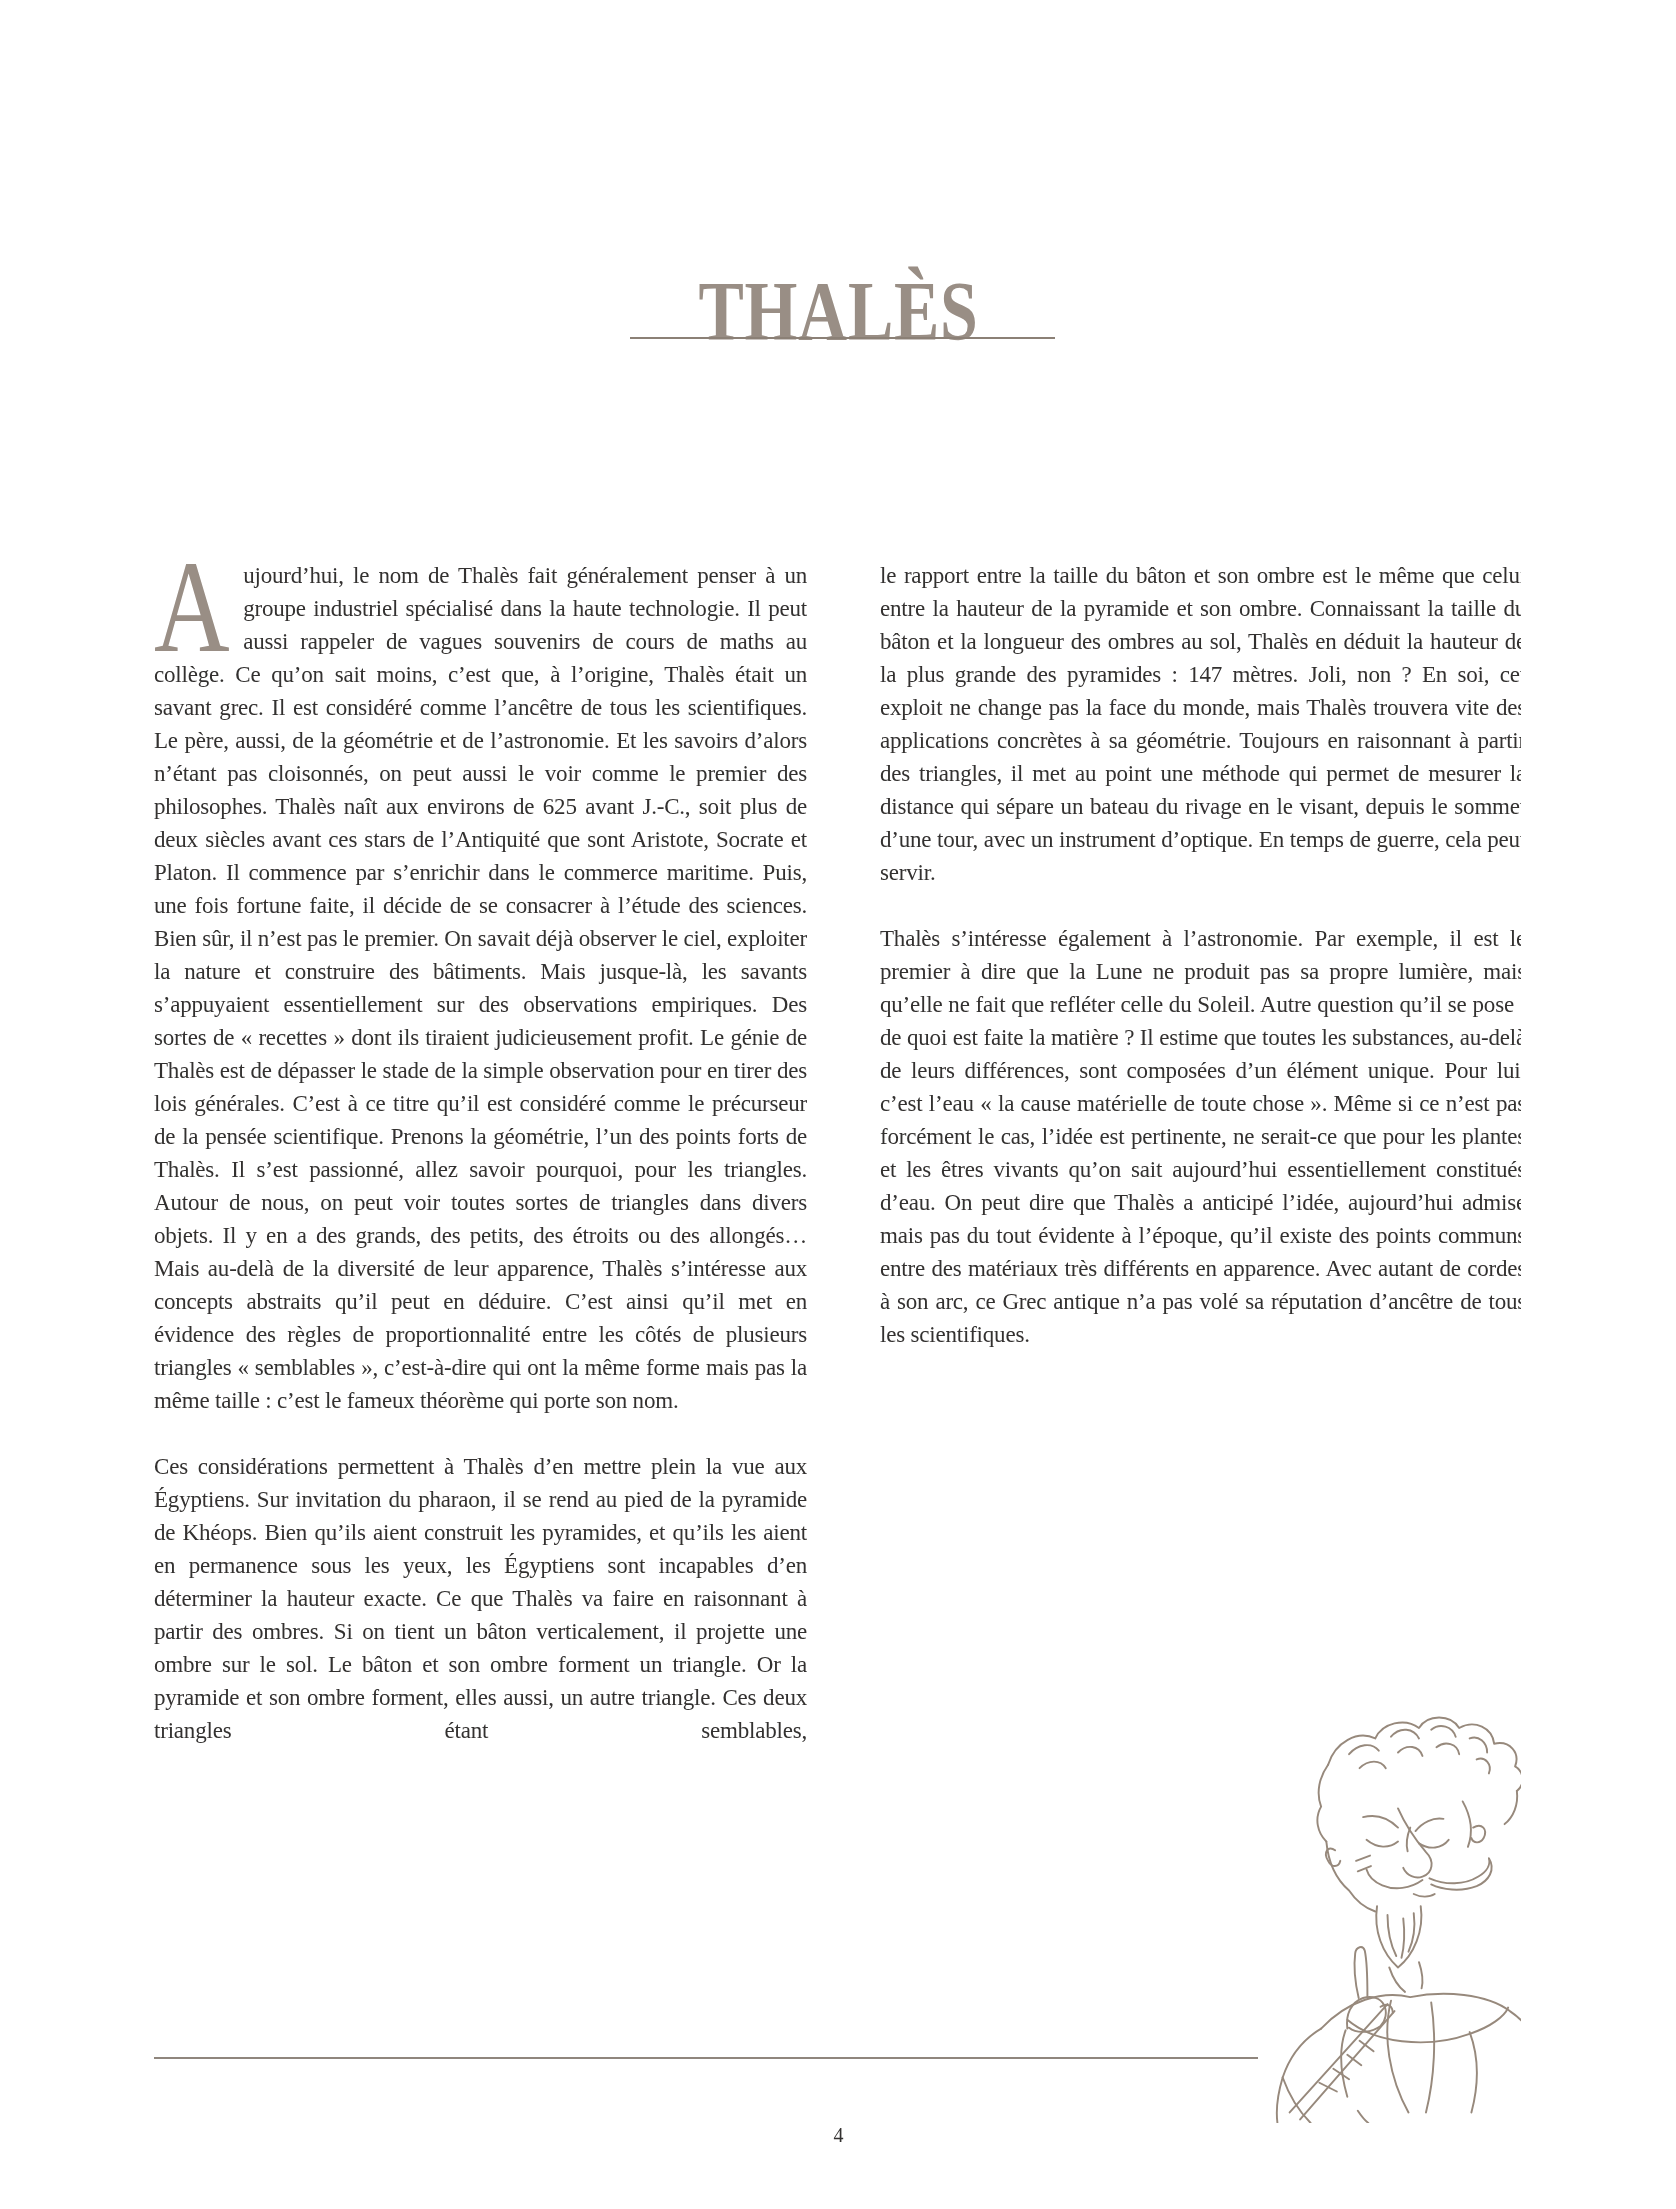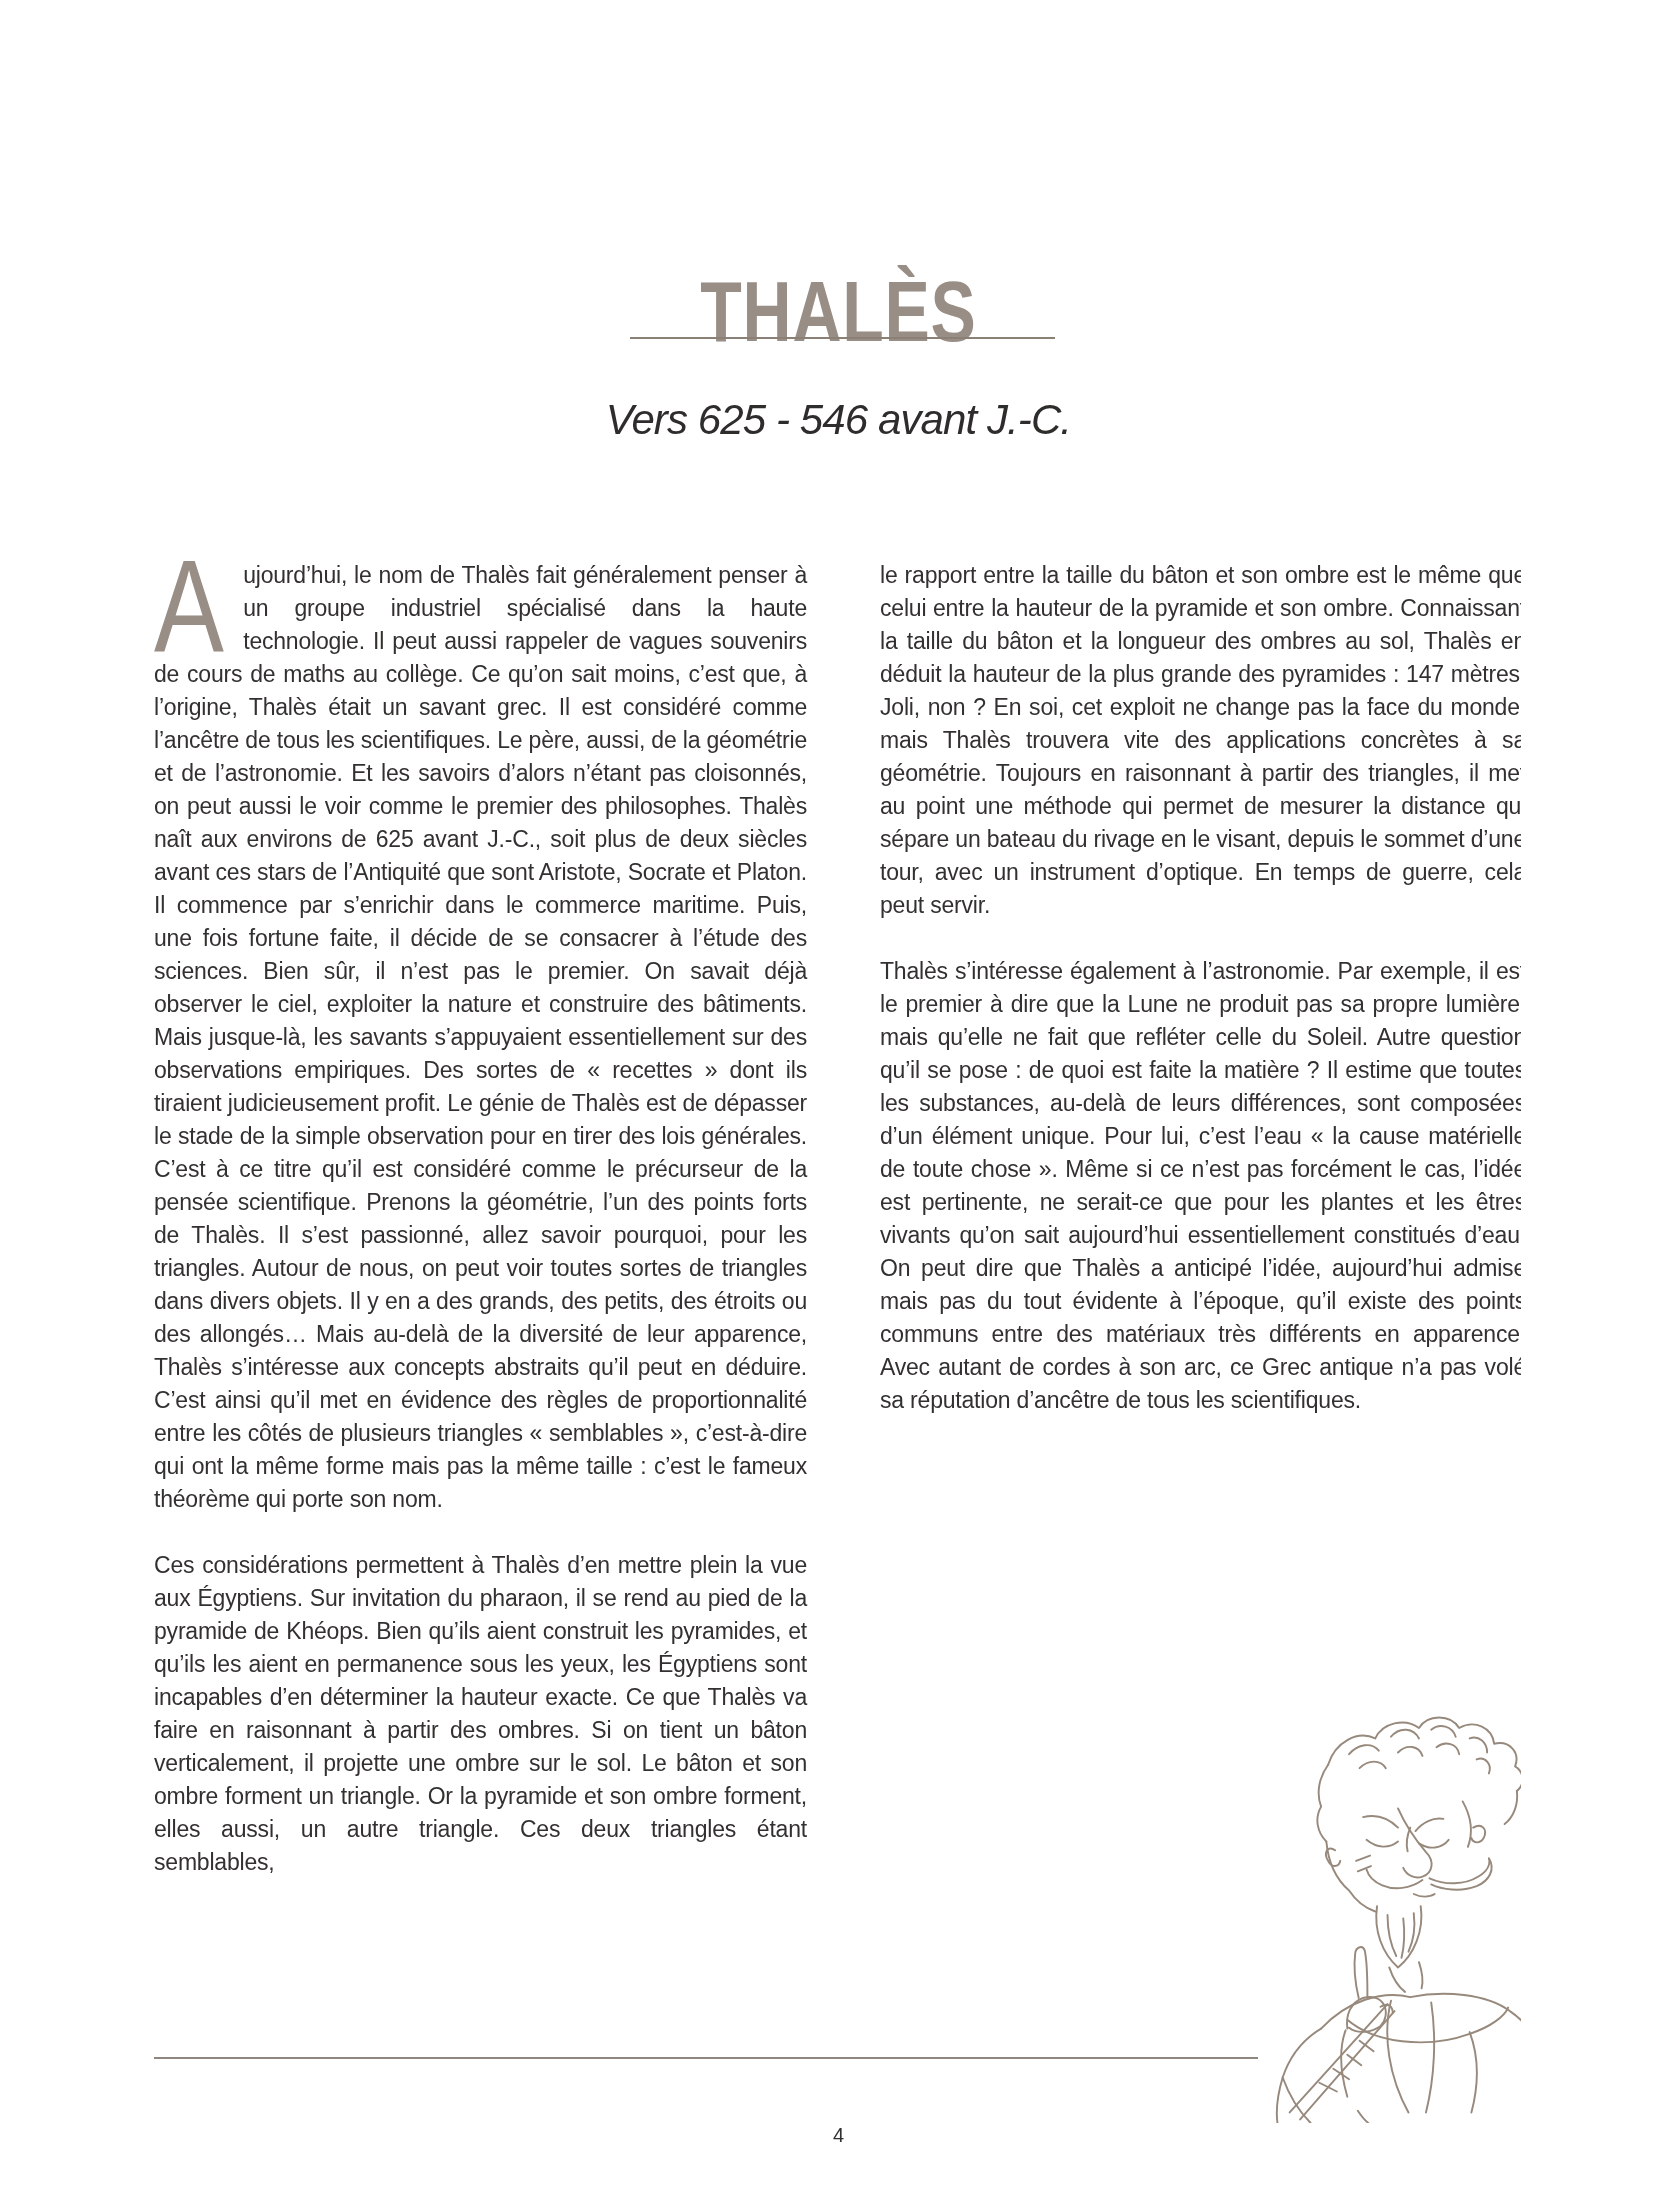--- a/index.html
+++ b/index.html
@@ -1,21 +1,21 @@
 <!DOCTYPE html>
 <html lang="fr" style="font-size:14px"><head>
 <meta charset="utf-8">
 <style>
   html,body { margin:0; padding:0; background:#ffffff; }
   .page {
     position:relative;
     width:1521px; height:2210px;
     background:#ffffff;
     overflow:hidden;
-    font-family:Liberation Sans, sans-serif;
+    font-family:Liberation Serif, serif;
   }
 
   
   .title {
     position:absolute; top:212px; left:0; width:1677px;
     text-align:center;
     font-size:85px; font-weight:bold; line-height:1;
     letter-spacing:0.9px;
     transform:scaleX(0.80);
     color:#998e85;
@@ -87,21 +87,20 @@
     stroke-linejoin:round;
   }
 </style>
 </head>
 <body>
 
 <div class="page">
 
   <h1 class="title">THALÈS</h1>
   <div class="title-rule"></div>
-  <div class="subtitle">Vers 625 - 546 avant J.-C.</div>
 
   <main class="columns">
     <div class="col col-left">
       <p class="para"><span class="dropcap">A</span><span>ujourd’hui, le nom de Thalès fait généralement penser à un groupe industriel spécialisé dans la haute technologie. Il peut aussi rappeler de vagues souvenirs de cours de maths au collège. Ce qu’on sait moins, c’est que, à l’origine, Thalès était un savant grec. Il est considéré comme l’ancêtre de tous les scientifiques. Le père, aussi, de la géométrie et de l’astronomie. Et les savoirs d’alors n’étant pas cloisonnés, on peut aussi le voir comme le premier des philosophes. Thalès naît aux environs de 625 avant J.-C., soit plus de deux siècles avant ces stars de l’Antiquité que sont Aristote, Socrate et Platon. Il commence par s’enrichir dans le commerce maritime. Puis, une fois fortune faite, il décide de se consacrer à l’étude des sciences. Bien sûr, il n’est pas le premier. On savait déjà observer le ciel, exploiter la nature et construire des bâtiments. Mais jusque-là, les savants s’appuyaient essentiellement sur des observations empiriques. Des sortes de «&nbsp;recettes&nbsp;» dont ils tiraient judicieusement profit. Le génie de Thalès est de dépasser le stade de la simple observation pour en tirer des lois générales. C’est à ce titre qu’il est considéré comme le précurseur de la pensée scientifique. Prenons la géométrie, l’un des points forts de Thalès. Il s’est passionné, allez savoir pourquoi, pour les triangles. Autour de nous, on peut voir toutes sortes de triangles dans divers objets. Il y en a des grands, des petits, des étroits ou des allongés… Mais au-delà de la diversité de leur apparence, Thalès s’intéresse aux concepts abstraits qu’il peut en déduire. C’est ainsi qu’il met en évidence des règles de proportionnalité entre les côtés de plusieurs triangles «&nbsp;semblables&nbsp;», c’est-à-dire qui ont la même forme mais pas la même taille&nbsp;: c’est le fameux théorème qui porte son nom.</span></p>
       <p class="para continues">Ces considérations permettent à Thalès d’en mettre plein la vue aux Égyptiens. Sur invitation du pharaon, il se rend au pied de la pyramide de Khéops. Bien qu’ils aient construit les pyramides, et qu’ils les aient en permanence sous les yeux, les Égyptiens sont incapables d’en déterminer la hauteur exacte. Ce que Thalès va faire en raisonnant à partir des ombres. Si on tient un bâton verticalement, il projette une ombre sur le sol. Le bâton et son ombre forment un triangle. Or la pyramide et son ombre forment, elles aussi, un autre triangle. Ces deux triangles étant semblables,</p>
     </div>
     <div class="col col-right">
       <p class="para">le rapport entre la taille du bâton et son ombre est le même que celui entre la hauteur de la pyramide et son ombre. Connaissant la taille du bâton et la longueur des ombres au sol, Thalès en déduit la hauteur de la plus grande des pyramides&nbsp;: 147 mètres. Joli, non&nbsp;? En soi, cet exploit ne change pas la face du monde, mais Thalès trouvera vite des applications concrètes à sa géométrie. Toujours en raisonnant à partir des triangles, il met au point une méthode qui permet de mesurer la distance qui sépare un bateau du rivage en le visant, depuis le sommet d’une tour, avec un instrument d’optique. En temps de guerre, cela peut servir.</p>
       <p class="para">Thalès s’intéresse également à l’astronomie. Par exemple, il est le premier à dire que la Lune ne produit pas sa propre lumière, mais qu’elle ne fait que refléter celle du Soleil. Autre question qu’il se pose&nbsp;: de quoi est faite la matière&nbsp;? Il estime que toutes les substances, au-delà de leurs différences, sont composées d’un élément unique. Pour lui, c’est l’eau «&nbsp;la cause matérielle de toute chose&nbsp;». Même si ce n’est pas forcément le cas, l’idée est pertinente, ne serait-ce que pour les plantes et les êtres vivants qu’on sait aujourd’hui essentiellement constitués d’eau. On peut dire que Thalès a anticipé l’idée, aujourd’hui admise mais pas du tout évidente à l’époque, qu’il existe des points communs entre des matériaux très différents en apparence. Avec autant de cordes à son arc, ce Grec antique n’a pas volé sa réputation d’ancêtre de tous les scientifiques.</p>
     </div>

